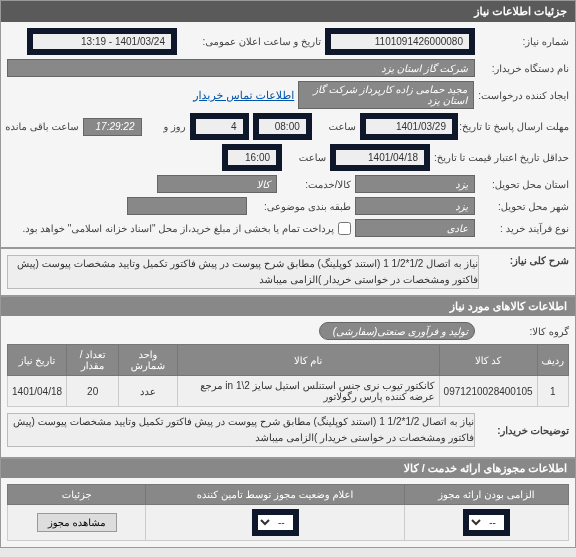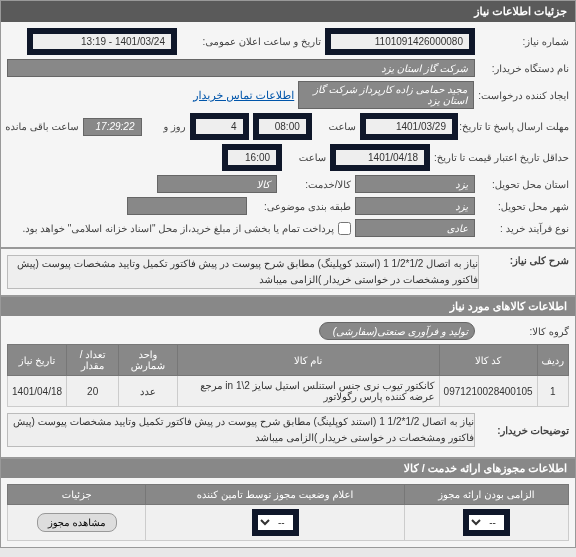--- a/index.html
+++ b/index.html
@@ -100,21 +100,21 @@
   padding: 4px;
   border: 1px solid #ccc;
   text-align: center;
 }
 .btn {
   background: #ddd;
   border: 1px solid #999;
   padding: 3px 10px;
   font-size: 10px;
   cursor: pointer;
-  border-radius: 8px;
+  border-radius: 0;
 }
 select.field {
   background: #fff;
   padding: 1px 4px;
 }
 </style>
 </head>
 <body>
 
 <div class="panel">

